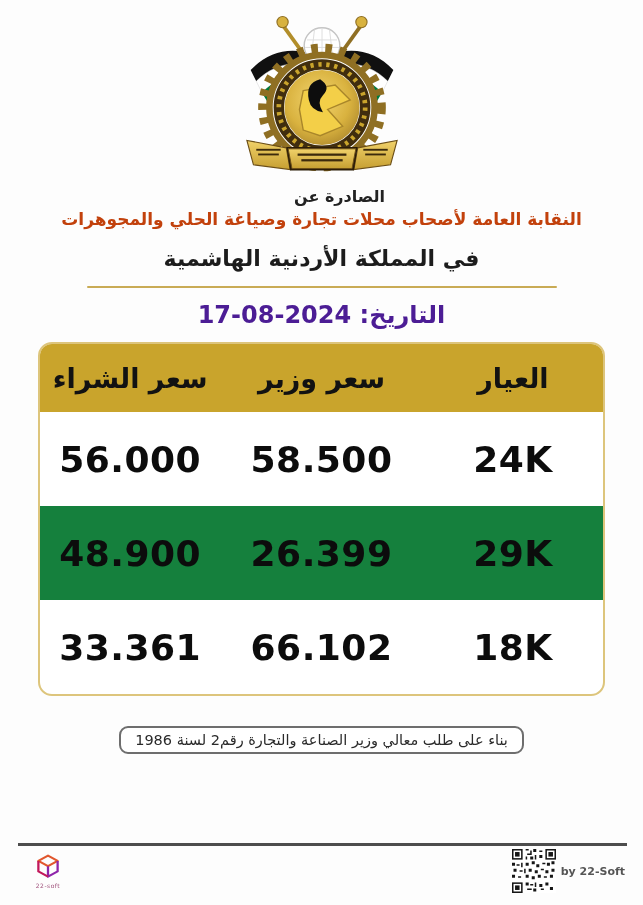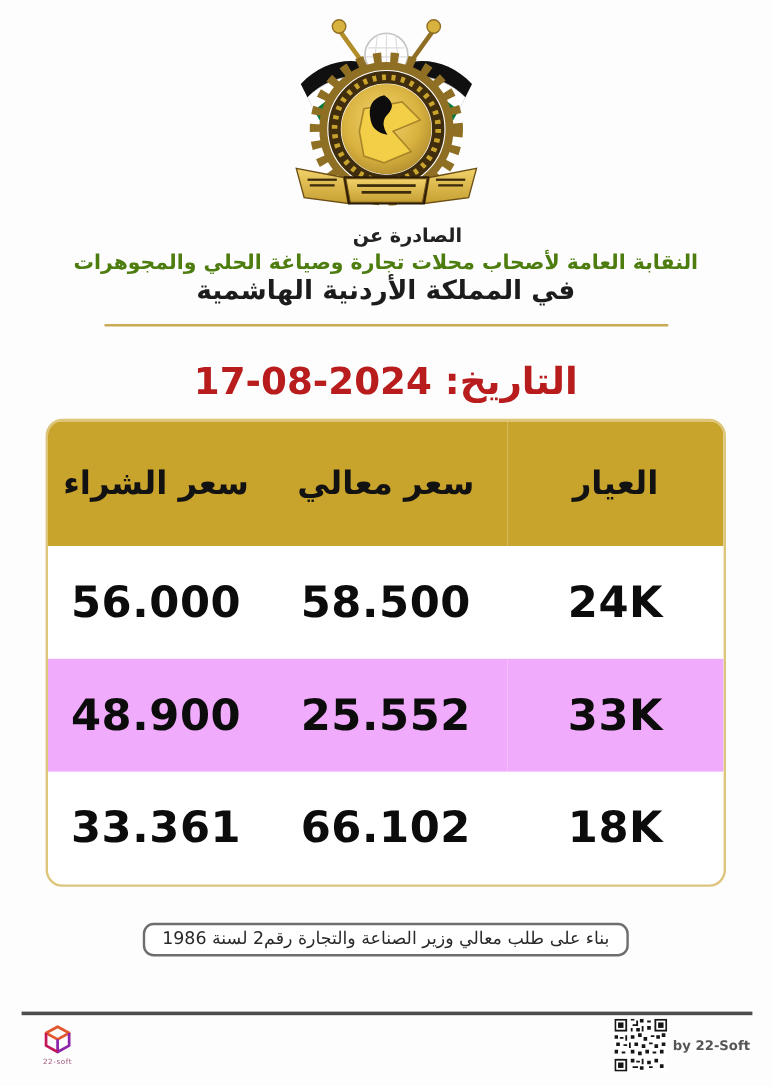--- a/index.html
+++ b/index.html
@@ -11,42 +11,42 @@
   .page{
     position:relative;width:643px;height:905px;overflow:hidden;
     display:flex;flex-direction:column;align-items:center;background:#fdfdfd;
   }
   .emblem{width:188px;height:169px;margin-top:8px;flex:none;}
   .title{
     margin:2px 0 0 0;font-size:30px;font-weight:700;color:#161616;
     text-align:center;line-height:1.35;
   }
   .issued{margin-top:10px;font-size:16px;font-weight:600;color:#222;margin-left:36px;}
-  .org{margin-top:3px;font-size:17px;font-weight:600;color:#4d7c0f;text-align:center;}
-  .country{margin-top:1px;font-size:22px;font-weight:600;color:#1c1c1c;}
+  .org{margin-top:3px;font-size:17px;font-weight:600;color:#c2410c;text-align:center;}
+  .country{margin-top:17px;font-size:22px;font-weight:600;color:#1c1c1c;}
   .divider{margin-top:15px;width:470px;height:2px;background:#c9ab55;border-radius:1px;}
-  .date{margin-top:28px;font-size:31px;font-weight:700;color:#b91c1c;letter-spacing:.5px;}
+  .date{margin-top:13px;font-size:24px;font-weight:700;color:#4c1d95;letter-spacing:.5px;}
   .date .date-value{font-weight:700;}
   .price-table{
     margin-top:13px;width:567px;border-collapse:separate;border-spacing:0;
     border:2px solid #ddc57c;border-radius:14px;overflow:hidden;
     table-layout:fixed;background:#fff;
   }
   .price-table thead th{
     background:#c9a42c;color:#121212;font-size:27px;font-weight:700;
-    height:104px;text-align:center;padding:0;
+    height:68px;text-align:center;padding:0;
   }
   .price-table col.c-karat{width:32%;}
   .price-table col.c-sell{width:36%;}
   .price-table col.c-buy{width:32%;}
   .price-table tbody td{
     height:94px;text-align:center;font-size:36px;font-weight:700;color:#0c0c0c;
     padding:0;letter-spacing:.5px;margin-left:14px;
   }
-  .row-alt td{background:#f0abfc;}
+  .row-alt td{background:#15803d;}
   .footnote{
     margin-top:30px;font-size:14.5px;color:#2a2a2a;
     border:2px solid #6e6e6e;border-radius:9px;padding:4px 14px;
     background:#fff;
   }
   .footer{position:absolute;left:0;right:0;bottom:0;height:62px;margin-top:47px;}
   .footer-line{position:absolute;top:0;left:18px;right:16px;height:3px;background:#4d4d4d;}
   .footer-left{position:absolute;left:26px;top:10px;width:44px;text-align:center;}
   .cube-logo{width:28px;height:28px;display:block;margin:0 auto;}
   .logo-caption{font-size:6px;color:#a0527c;margin-top:1px;letter-spacing:.5px;}
@@ -134,33 +134,33 @@
 
   <table class="price-table" dir="rtl">
     <colgroup>
         <col class="c-karat">
         <col class="c-sell">
         <col class="c-buy">
       </colgroup>
     <thead>
       <tr>
         <th>العيار</th>
-        <th>سعر معالي</th>
+        <th>سعر وزير</th>
         <th>سعر الشراء</th>
       </tr>
     </thead>
     <tbody>
       <tr>
         <td>24K</td>
         <td>58.500</td>
         <td>56.000</td>
       </tr>
       <tr class="row-alt">
-        <td>33K</td>
-        <td>25.552</td>
+        <td>29K</td>
+        <td>26.399</td>
         <td>48.900</td>
       </tr>
       <tr>
         <td>18K</td>
         <td>66.102</td>
         <td>33.361</td>
       </tr>
     </tbody>
   </table>
 

